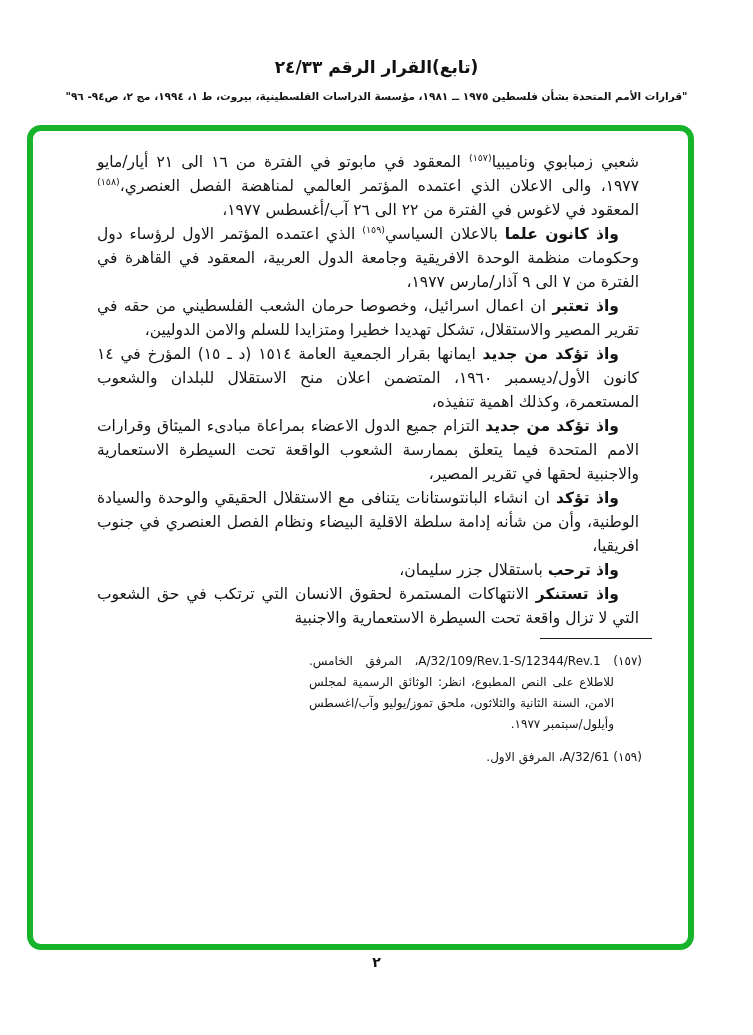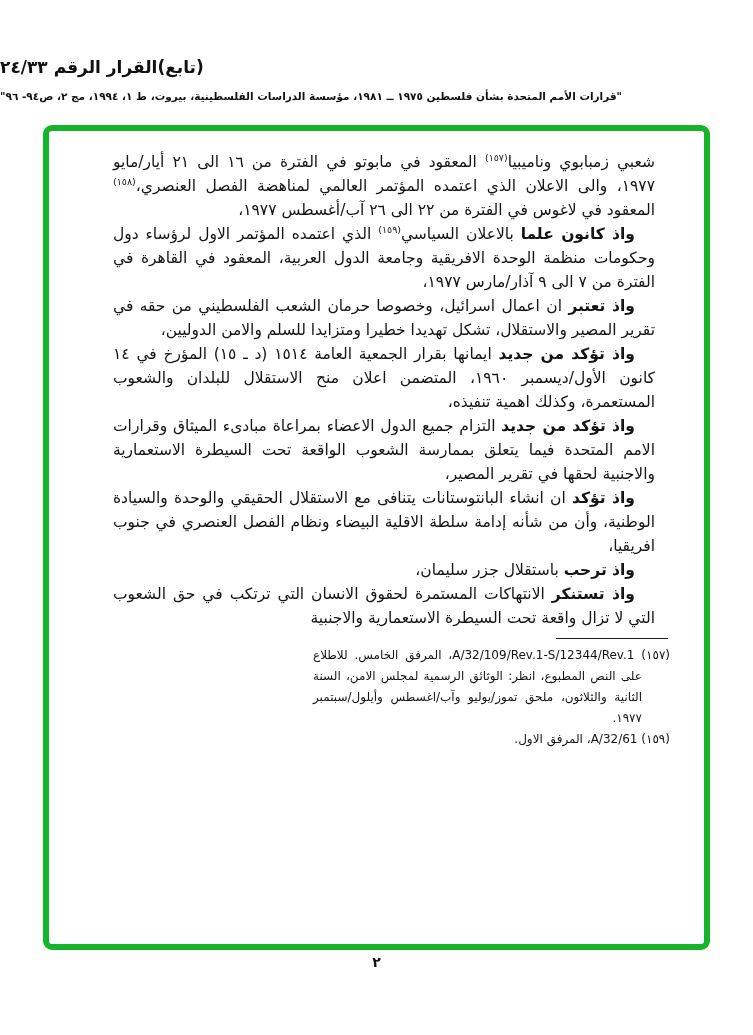--- a/index.html
+++ b/index.html
@@ -1,38 +1,38 @@
 <!DOCTYPE html>
 <html lang="ar"><head>
 <meta charset="utf-8">
 <style>
   html,body { margin:0; padding:0; background:#ffffff; }
   .page {
     position:relative; width:753px; height:1035px; background:#ffffff;
     font-family:"DejaVu Sans", sans-serif; color:#161616; overflow:hidden;
   }
-  .header { position:absolute; top:57px; left:0; width:100%; text-align:left; direction:rtl; }
+  .header { position:absolute; top:57px; left:0; width:100%; text-align:center; direction:rtl; }
   .title  { font-size:17px; font-weight:bold; margin:0; color:#111; }
   .source { font-size:10.5px; font-weight:bold; margin-top:13px; color:#111; white-space:nowrap; }
   .frame {
-    position:absolute; left:43px; top:125px; width:667px; height:825px;
-    box-sizing:border-box; border:6px solid #17b32b; border-radius:9px; background:#fff;
+    position:absolute; left:27px; top:125px; width:667px; height:825px;
+    box-sizing:border-box; border:6px solid #17b32b; border-radius:14px; background:#fff;
   }
   .body-text {
     direction:rtl; text-align:justify; padding:19px 49px 0 64px;
     font-size:15.5px; line-height:24px; color:#141414;
   }
   .para { margin:0; text-indent:20px; }
   .para.continuation { text-indent:0; }
   .para b { font-weight:bold; }
   sup.fnref { font-size:9.5px; line-height:0; vertical-align:6px; letter-spacing:-0.5px; }
   .fnsep { width:112px; height:0; border-top:1.5px solid #1a1a1a; margin:8px 36px 6px auto; }
   .footnotes { direction:rtl; padding:0 34px 0 264px; }
   .fn {
-    margin:0; font-size:12px; line-height:21px; text-align:justify;
+    margin:12px; font-size:12px; line-height:21px; text-align:justify;
     padding-right:28px; text-indent:-28px; color:#141414;
   }
   .pagenum {
     position:absolute; top:954px; left:0; width:100%;
     text-align:center; font-size:14px; font-weight:bold; color:#111;
   }
 </style>
 </head>
 <body>
 

